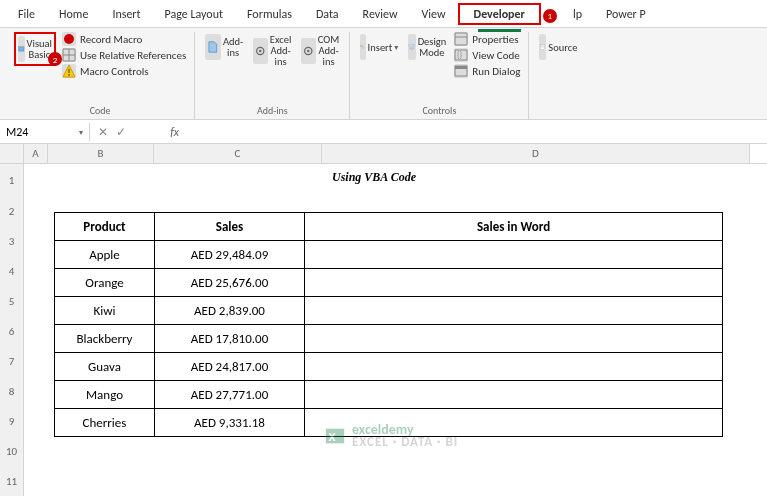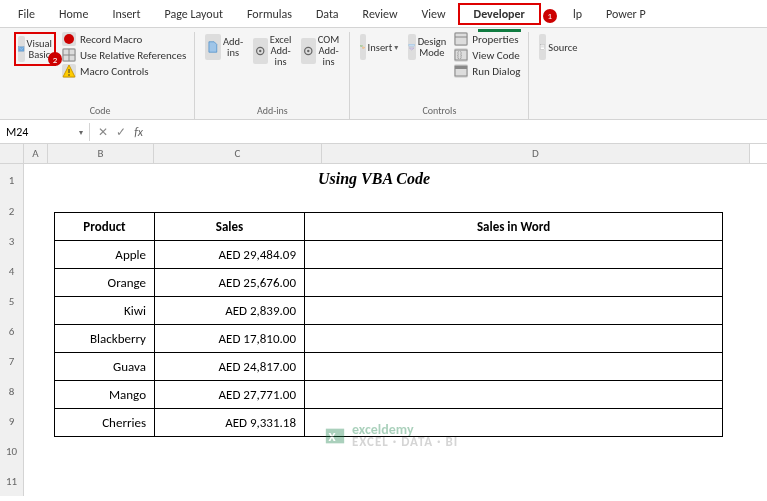--- a/index.html
+++ b/index.html
@@ -26,37 +26,37 @@
 .vbtn-highlight { border: 2px solid #d00; position: relative; }
 .callout.c2 { bottom: -2px; right: -8px; }
 .small-list { display: flex; flex-direction: column; gap: 2px; }
 .small-btn { display: flex; align-items: flex-end; gap: 4px; font-size: 11px; color: #333; cursor: pointer; }
 .small-btn .ic { width: 14px; height: 14px; }
 
 
 .fbar { display: flex; align-items: center; height: 24px; border-bottom: 1px solid #d4d4d4; font-size: 12px; }
 .name-box { width: 90px; border-right: 1px solid #d4d4d4; padding: 2px 6px; display:flex; align-items:center; justify-content:space-between; }
 .fx-controls { display: flex; align-items: center; gap: 8px; padding: 0 8px; color:#888; }
-.fx-controls .fx-lbl { font-style: italic; color:#666; }
+.fx-controls .fx-lbl { font-style: italic; color:#666;margin-left:36px; }
 .colhdrs { display:flex; height:20px; border-bottom:1px solid #d4d4d4; }
 .ch { border-right:1px solid #d4d4d4; background:#f0f0f0; font-size:11px; color:#666; display:flex; align-items:center; justify-content:center; }
 .ch.corner { width:24px; }
 .rowhdr { width:24px; border-right:1px solid #d4d4d4; background:#f0f0f0; font-size:11px; color:#666; display:flex; align-items:center; justify-content:center; }
 
 .rows { display:flex; flex-direction:column; }
 .row { display:flex; height:30px; }
 .row.r1 { height:32px; }
 .cell-area { position:relative; flex:1; }
 
 
-.title { position:absolute; top:6px; left:0; width:700px; text-align:center; font-family: "Segoe UI", serif; font-style:italic; font-weight:700; font-size:16px; color:#000; }
+.title { position:absolute; top:6px; left:0; width:700px; text-align:center; font-family: "Segoe UI", serif; font-style:italic; font-weight:700; font-size:12px; color:#000; }
 .data-table { position:absolute; top:48px; left:30px; border-collapse:collapse; }
 .data-table th, .data-table td { border:1px solid #000; padding:4px 8px; font-size:13px; height:28px; }
 .data-table th { font-weight:700; text-align:center; background:#fff; }
-.data-table td { text-align:right; }
+.data-table td { text-align:center; }
 .col-p { width:100px; }
 .col-s { width:150px; }
 .col-w { width:418px; }
 
 .wm { position:absolute; top:260px; left:300px; opacity:.35; display:flex; align-items:center; gap:6px; }
 .wm .wmic { width:22px; height:22px; }
 .wm .wmtxt { font-size:14px; font-weight:600; color:#107c41; display:flex; flex-direction:column; line-height:12px; }
 .wm .wmtxt small { font-size:13px; color:#888; letter-spacing:1px; }
 
 

